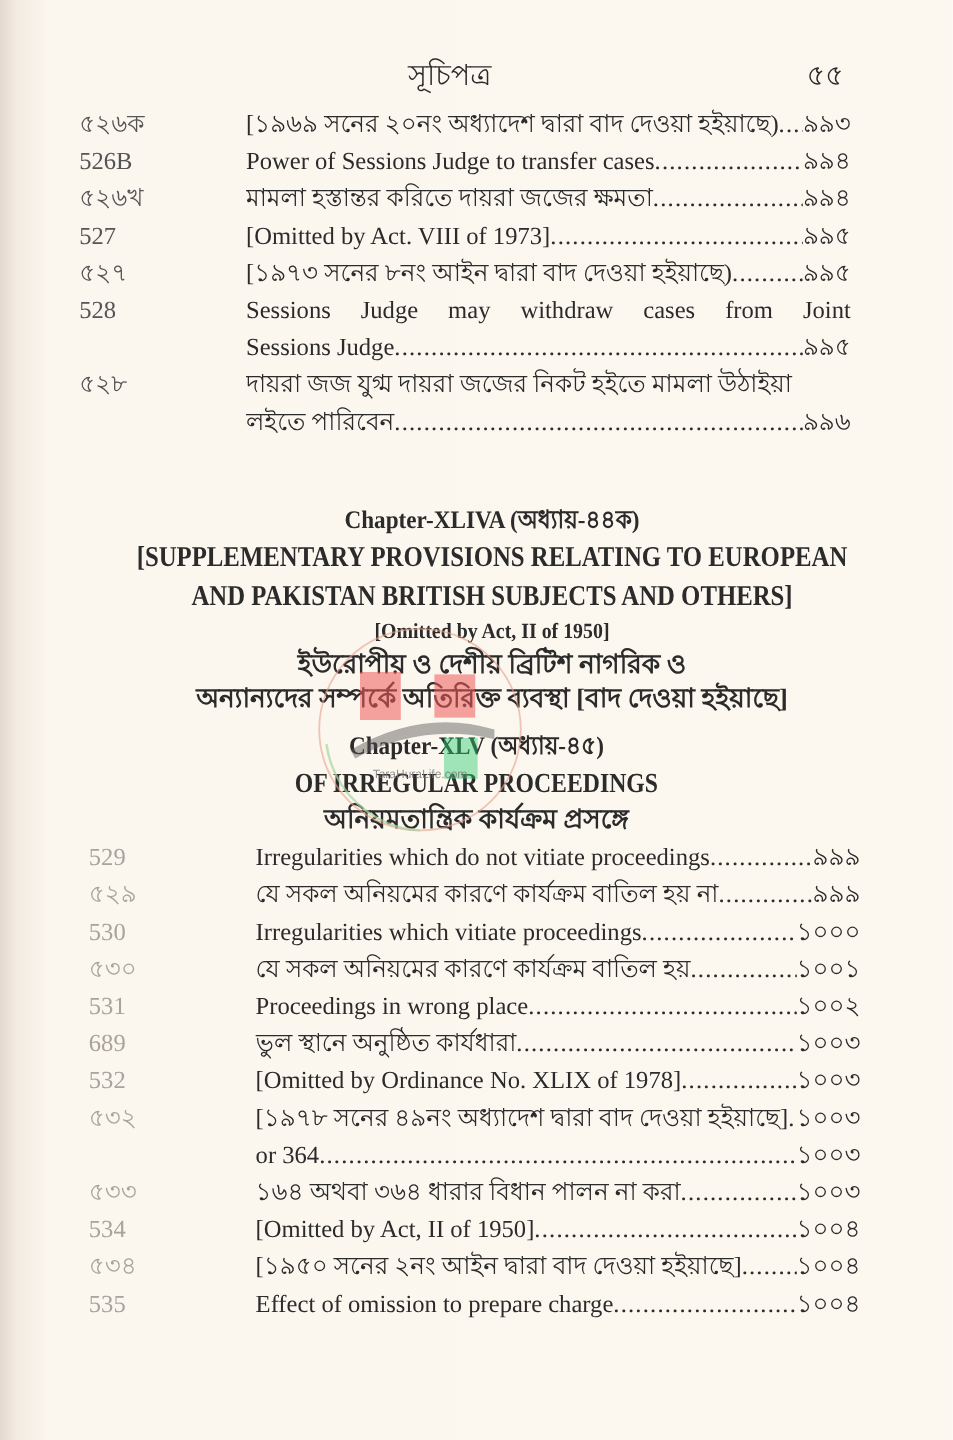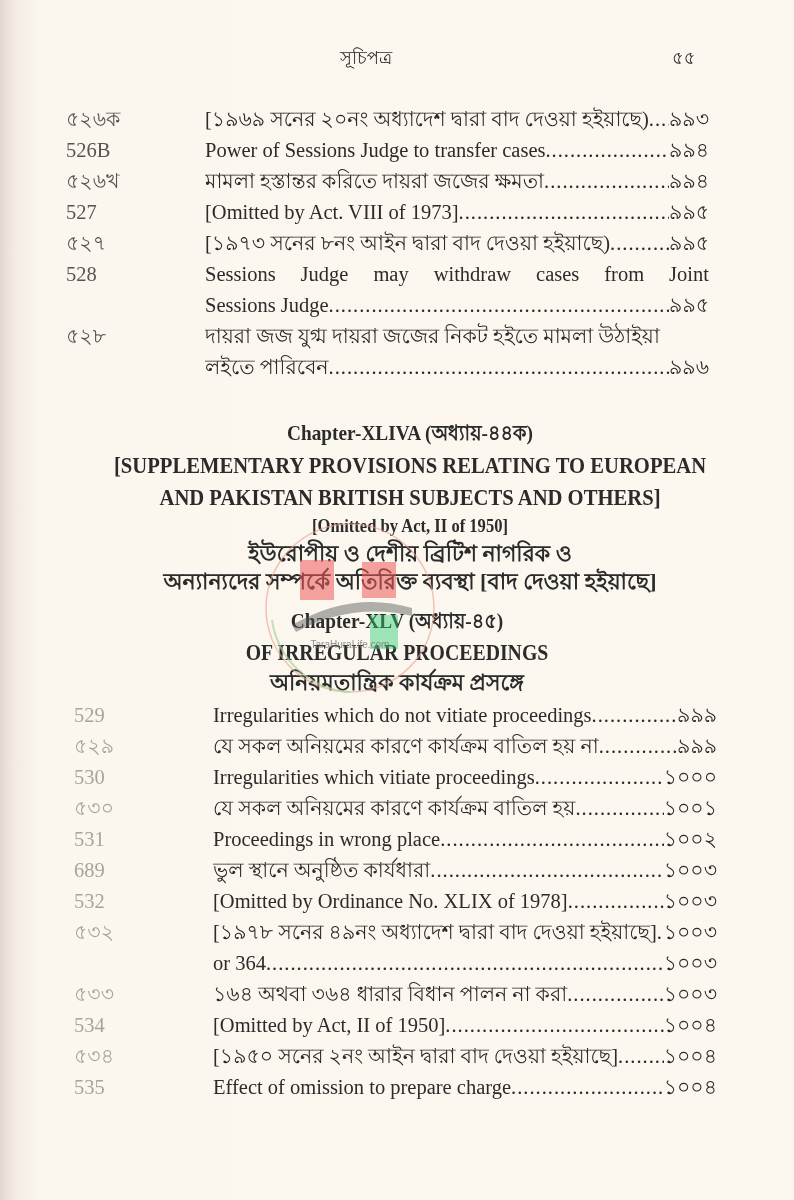--- a/index.html
+++ b/index.html
@@ -6,21 +6,21 @@
   body {
     width: 794px; height: 1200px; overflow: hidden;
     background: linear-gradient(to right, #e3d8d0 0px, #f3ebe2 14px, #fbf6ee 40px, #fcf8f0 100%);
     font-family: "Liberation Serif", "DejaVu Serif", serif;
     color: #2b2b2b;
     position: relative;
   }
   .page { position: absolute; left: 0; top: 0; width: 794px; height: 1200px; }
   .running-head {
     position: absolute; top: 44px; left: 0; width: 668px; height: 26px;
-    font-size: 18px;
+    font-size: 24px;
   }
   .running-head .title { position: absolute; left: 340px; top: 0; }
   .running-head .pno { position: absolute; left: 672px; top: 0; }
 
   .entries { position: absolute; left: 0; width: 794px; }
   .row {
     position: relative; height: 31px; font-size: 20.5px; line-height: 31px;
   }
   .row .num { position: absolute; left: 66px; top: 0; color: #555; }
   .row.faded .num { color: #a8a39c; filter: blur(0.5px); }
@@ -52,21 +52,21 @@
 </head>
 <body>
 
 <div class="page">
 
   <div class="running-head">
     <span class="title">সূচিপত্র</span>
     <span class="pno">৫৫</span>
   </div>
 
-  <div class="entries" style="top:104px;">
+  <div class="entries" style="top:89px;">
     <div class="row">
       <span class="num">৫২৬ক</span>
       <div class="text">
           <span class="t">[১৯৬৯ সনের ২০নং অধ্যাদেশ দ্বারা বাদ দেওয়া হইয়াছে)</span>
           <span class="dots"></span>
           <span class="pg">৯৯৩</span>
         </div>
     </div>
     <div class="row">
       <span class="num">526B</span>

